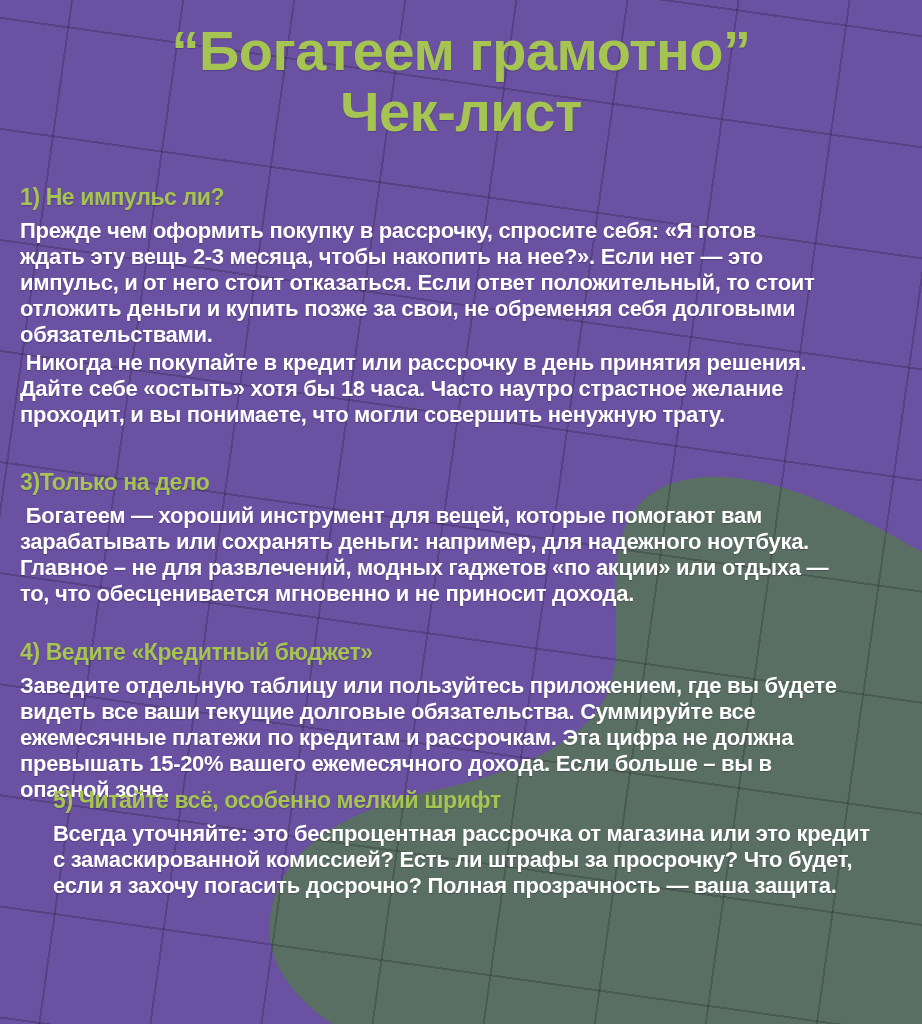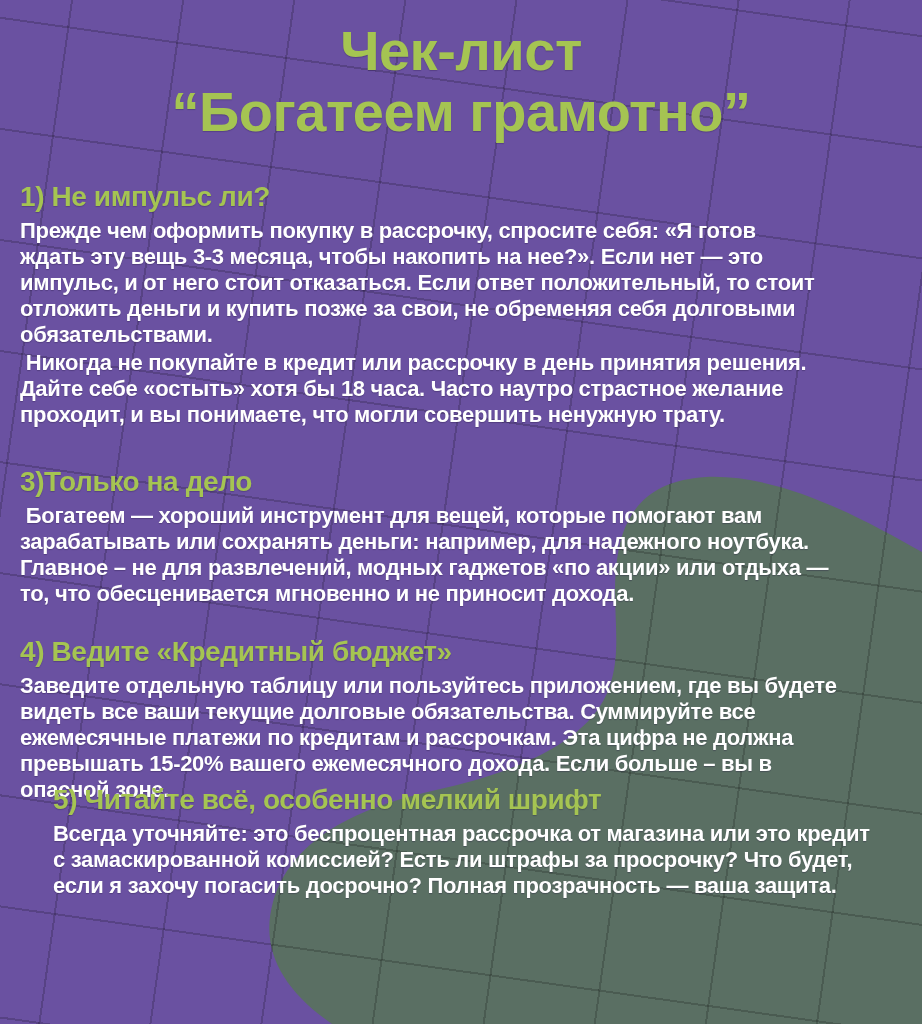--- a/index.html
+++ b/index.html
@@ -36,21 +36,21 @@
     margin:0;text-align:center;
     color:var(--accent-green);
     font-size:56px;line-height:61px;letter-spacing:-0.5px;
     text-shadow:0 1px 1px rgba(30,15,55,0.25);
   }
   .title span{display:block;}
   .sec{position:absolute;left:0;right:0;padding:0 16px 0 20px;}
   .sec h2{
     margin:0 0 3px 0;
     color:var(--accent-green);
-    font-size:28px;line-height:36px;letter-spacing:-0.4px;
+    font-size:23px;line-height:36px;letter-spacing:-0.4px;
     text-shadow:0 1px 1px rgba(30,15,55,0.25);
   }
   .sec p{
     margin:0;
     color:var(--body-text);
     font-size:22px;line-height:26px;letter-spacing:-0.3px;
     white-space:pre-wrap;
     text-shadow:0 1px 1px rgba(30,15,55,0.3);
   }
   .s1{top:179px;}
@@ -73,28 +73,28 @@
              C 348 810 291 842 273 902
              C 259 952 286 992 332 1024
              L 922 1024 Z"></path>
   </svg>
 
   <div class="grid-overlay"></div>
 
   <div class="content">
 
     <h1 class="title">
+      <span>“Богатеем грамотно”</span>
       <span>Чек-лист</span>
-      <span>“Богатеем грамотно”</span>
     </h1>
 
     <section class="sec s1">
       <h2>1) Не импульс ли?</h2>
       <p>Прежде чем оформить покупку в рассрочку, спросите себя: «Я готов
-ждать эту вещь 3-3 месяца, чтобы накопить на нее?». Если нет — это
+ждать эту вещь 2-3 месяца, чтобы накопить на нее?». Если нет — это
 импульс, и от него стоит отказаться. Если ответ положительный, то стоит
 отложить деньги и купить позже за свои, не обременяя себя долговыми
 обязательствами.</p>
     </section>
 
     <section class="sec s2">
       <p> Никогда не покупайте в кредит или рассрочку в день принятия решения.
 Дайте себе «остыть» хотя бы 18 часа. Часто наутро страстное желание
 проходит, и вы понимаете, что могли совершить ненужную трату.</p>
     </section>

